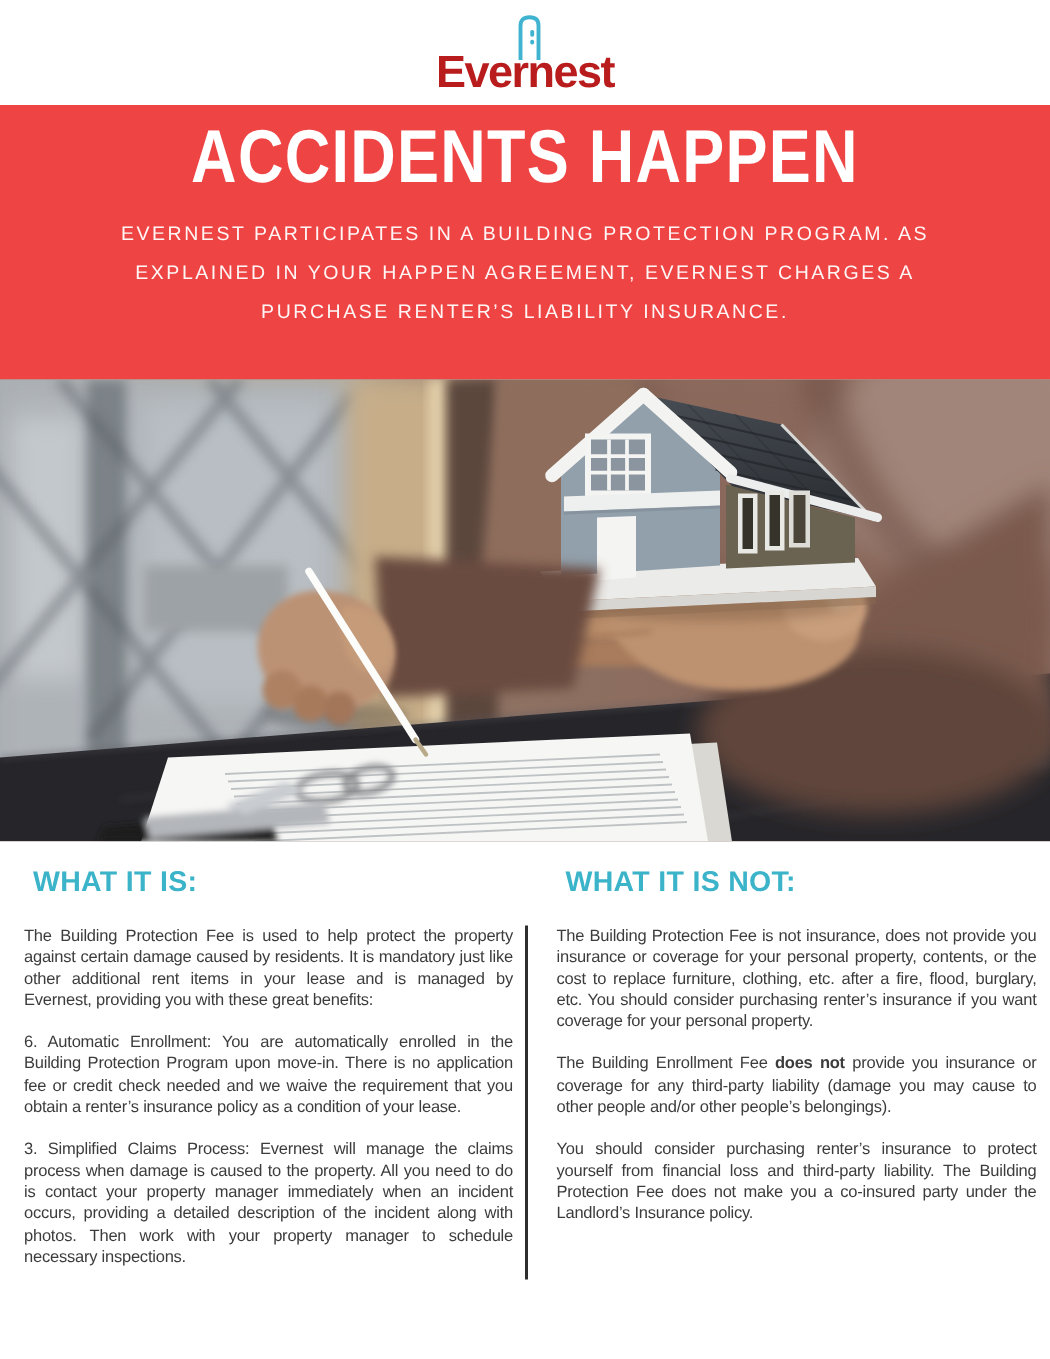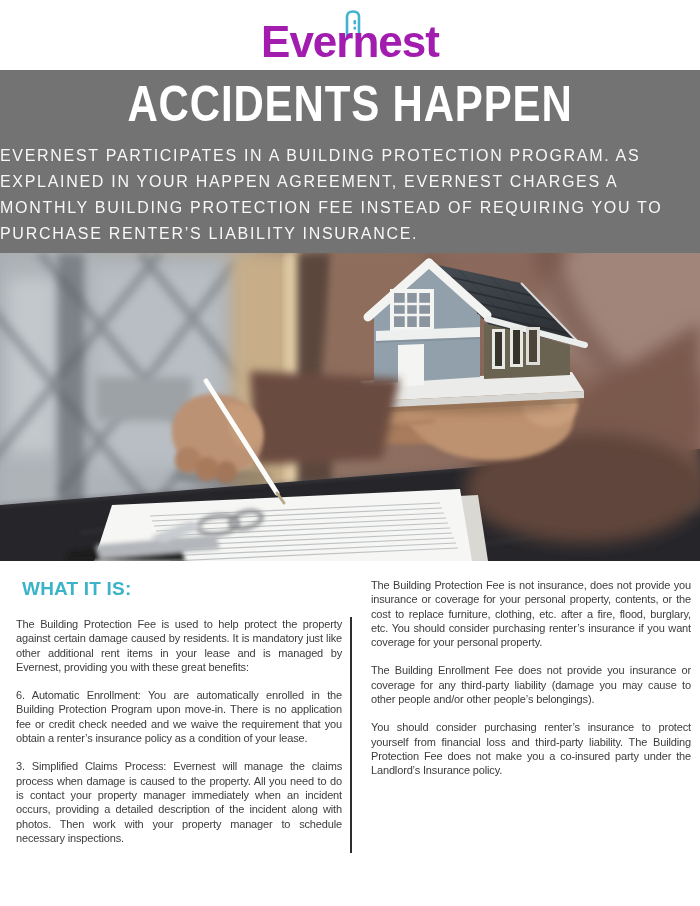--- a/index.html
+++ b/index.html
@@ -3,45 +3,45 @@
 <meta charset="utf-8">
 <style>
   html,body{margin:0;padding:0;background:#ffffff;}
   .page{position:relative;width:700px;height:906px;background:#ffffff;overflow:hidden;
         font-family:"Liberation Sans",sans-serif;}
 
   
   .header{position:absolute;top:0;left:0;width:700px;height:70px;background:#ffffff;}
   .logo{position:absolute;left:50%;transform:translateX(-50%);top:0;height:70px;width:220px;}
   .logo-word{position:absolute;left:0;right:0;bottom:6px;text-align:center;
-             font-weight:bold;font-size:44px;letter-spacing:-1px;color:#a21caf;line-height:1;}
+             font-weight:bold;font-size:30px;letter-spacing:-1px;color:#b91c1c;line-height:1;}
   .logo-door{position:absolute;left:104px;top:9px;width:18px;height:32px;}
 
   
-  .banner{position:absolute;top:70px;left:0;width:700px;height:183px;background:#737373;color:#ffffff;}
+  .banner{position:absolute;top:70px;left:0;width:700px;height:183px;background:#ef4444;color:#ffffff;}
   .banner-title{margin-top:8px;text-align:center;font-weight:bold;font-size:50px;line-height:1.06;
                 letter-spacing:1px;transform:scaleX(0.84);transform-origin:center;white-space:nowrap;}
-  .banner-sub{margin-top:12px;font-size:16px;font-weight:400;
+  .banner-sub{margin-top:12px;text-align:center;font-size:13px;font-weight:400;
               letter-spacing:1.7px;line-height:26px;color:rgba(255,255,255,0.95);}
   .banner-sub div{white-space:nowrap;}
 
   
   .photo{position:absolute;top:253px;left:0;width:700px;height:308px;overflow:hidden;background:#8a6f62;}
 
   
   .content{position:absolute;top:561px;left:0;width:700px;height:345px;background:#ffffff;padding-left:36px;}
   .col{position:absolute;top:17px;}
   .col-left{left:16px;width:326px;}
   .col-right{left:371px;width:320px;}
   .col-heading{font-size:19px;font-weight:bold;letter-spacing:.2px;color:#3bb3c9;margin:0 0 17px 6px;}
   .col p{margin:0 0 14px 0;font-size:11px;line-height:14.3px;letter-spacing:-0.15px;
          color:#3c3c3c;text-align:justify;}
   .col-left p{margin-left:0;}
   .price{margin-top:15px;font-size:11px;color:#3c3c3c;}
-  .bold{font-weight:normal;}
+  .bold{font-weight:bold;}
   .divider{position:absolute;left:350px;top:56px;width:2px;height:236px;background:#2e2e2e;}
 </style>
 </head>
 <body>
 
 <div class="page">
 
   <div class="header">
     <div class="logo">
       <svg class="logo-door" viewBox="0 0 18 32">
@@ -51,21 +51,20 @@
       </svg>
       <div class="logo-word">Evernest</div>
     </div>
   </div>
 
   <div class="banner">
     <div class="banner-title">ACCIDENTS HAPPEN</div>
     <div class="banner-sub">
       <div>EVERNEST PARTICIPATES IN A BUILDING PROTECTION PROGRAM. AS</div>
       <div>EXPLAINED IN YOUR HAPPEN AGREEMENT, EVERNEST CHARGES A</div>
-      <div>MONTHLY BUILDING PROTECTION FEE INSTEAD OF REQUIRING YOU TO</div>
       <div>PURCHASE RENTER’S LIABILITY INSURANCE.</div>
     </div>
   </div>
 
   <div class="photo">
     <svg width="700" height="308" viewBox="0 0 700 308">
       <defs>
         <filter id="b8" x="-30%" y="-30%" width="160%" height="160%">
             <feGaussianBlur stdDeviation="8"></feGaussianBlur>
           </filter>
@@ -225,19 +224,20 @@
     <div class="col col-left">
       <h2 class="col-heading">WHAT IT IS:</h2>
       <p>The Building Protection Fee is used to help protect the property against certain damage caused by residents. It is mandatory just like other additional rent items in your lease and is managed by Evernest, providing you with these great benefits:</p>
       <p>6. Automatic Enrollment: You are automatically enrolled in the Building Protection Program upon move-in. There is no application fee or credit check needed and we waive the requirement that you obtain a renter’s insurance policy as a condition of your lease.</p>
       <p>3. Simplified Claims Process: Evernest will manage the claims process when damage is caused to the property. All you need to do is contact your property manager immediately when an incident occurs, providing a detailed description of the incident along with photos. Then work with your property manager to schedule necessary inspections.</p>
     </div>
 
     <div class="divider"></div>
 
     <div class="col col-right">
+      <h2 class="col-heading">WHAT IT IS NOT:</h2>
       <p>The Building Protection Fee is not insurance, does not provide you insurance or coverage for your personal property, contents, or the cost to replace furniture, clothing, etc. after a fire, flood, burglary, etc. You should consider purchasing renter’s insurance if you want coverage for your personal property.</p>
       <p><span>The Building Enrollment Fee </span><span class="bold">does not</span><span> provide you insurance or coverage for any third-party liability (damage you may cause to other people and/or other people’s belongings).</span></p>
       <p>You should consider purchasing renter’s insurance to protect yourself from financial loss and third-party liability. The Building Protection Fee does not make you a co-insured party under the Landlord’s Insurance policy.</p>
     </div>
   </div>
 
 </div>
 
 </body></html>

